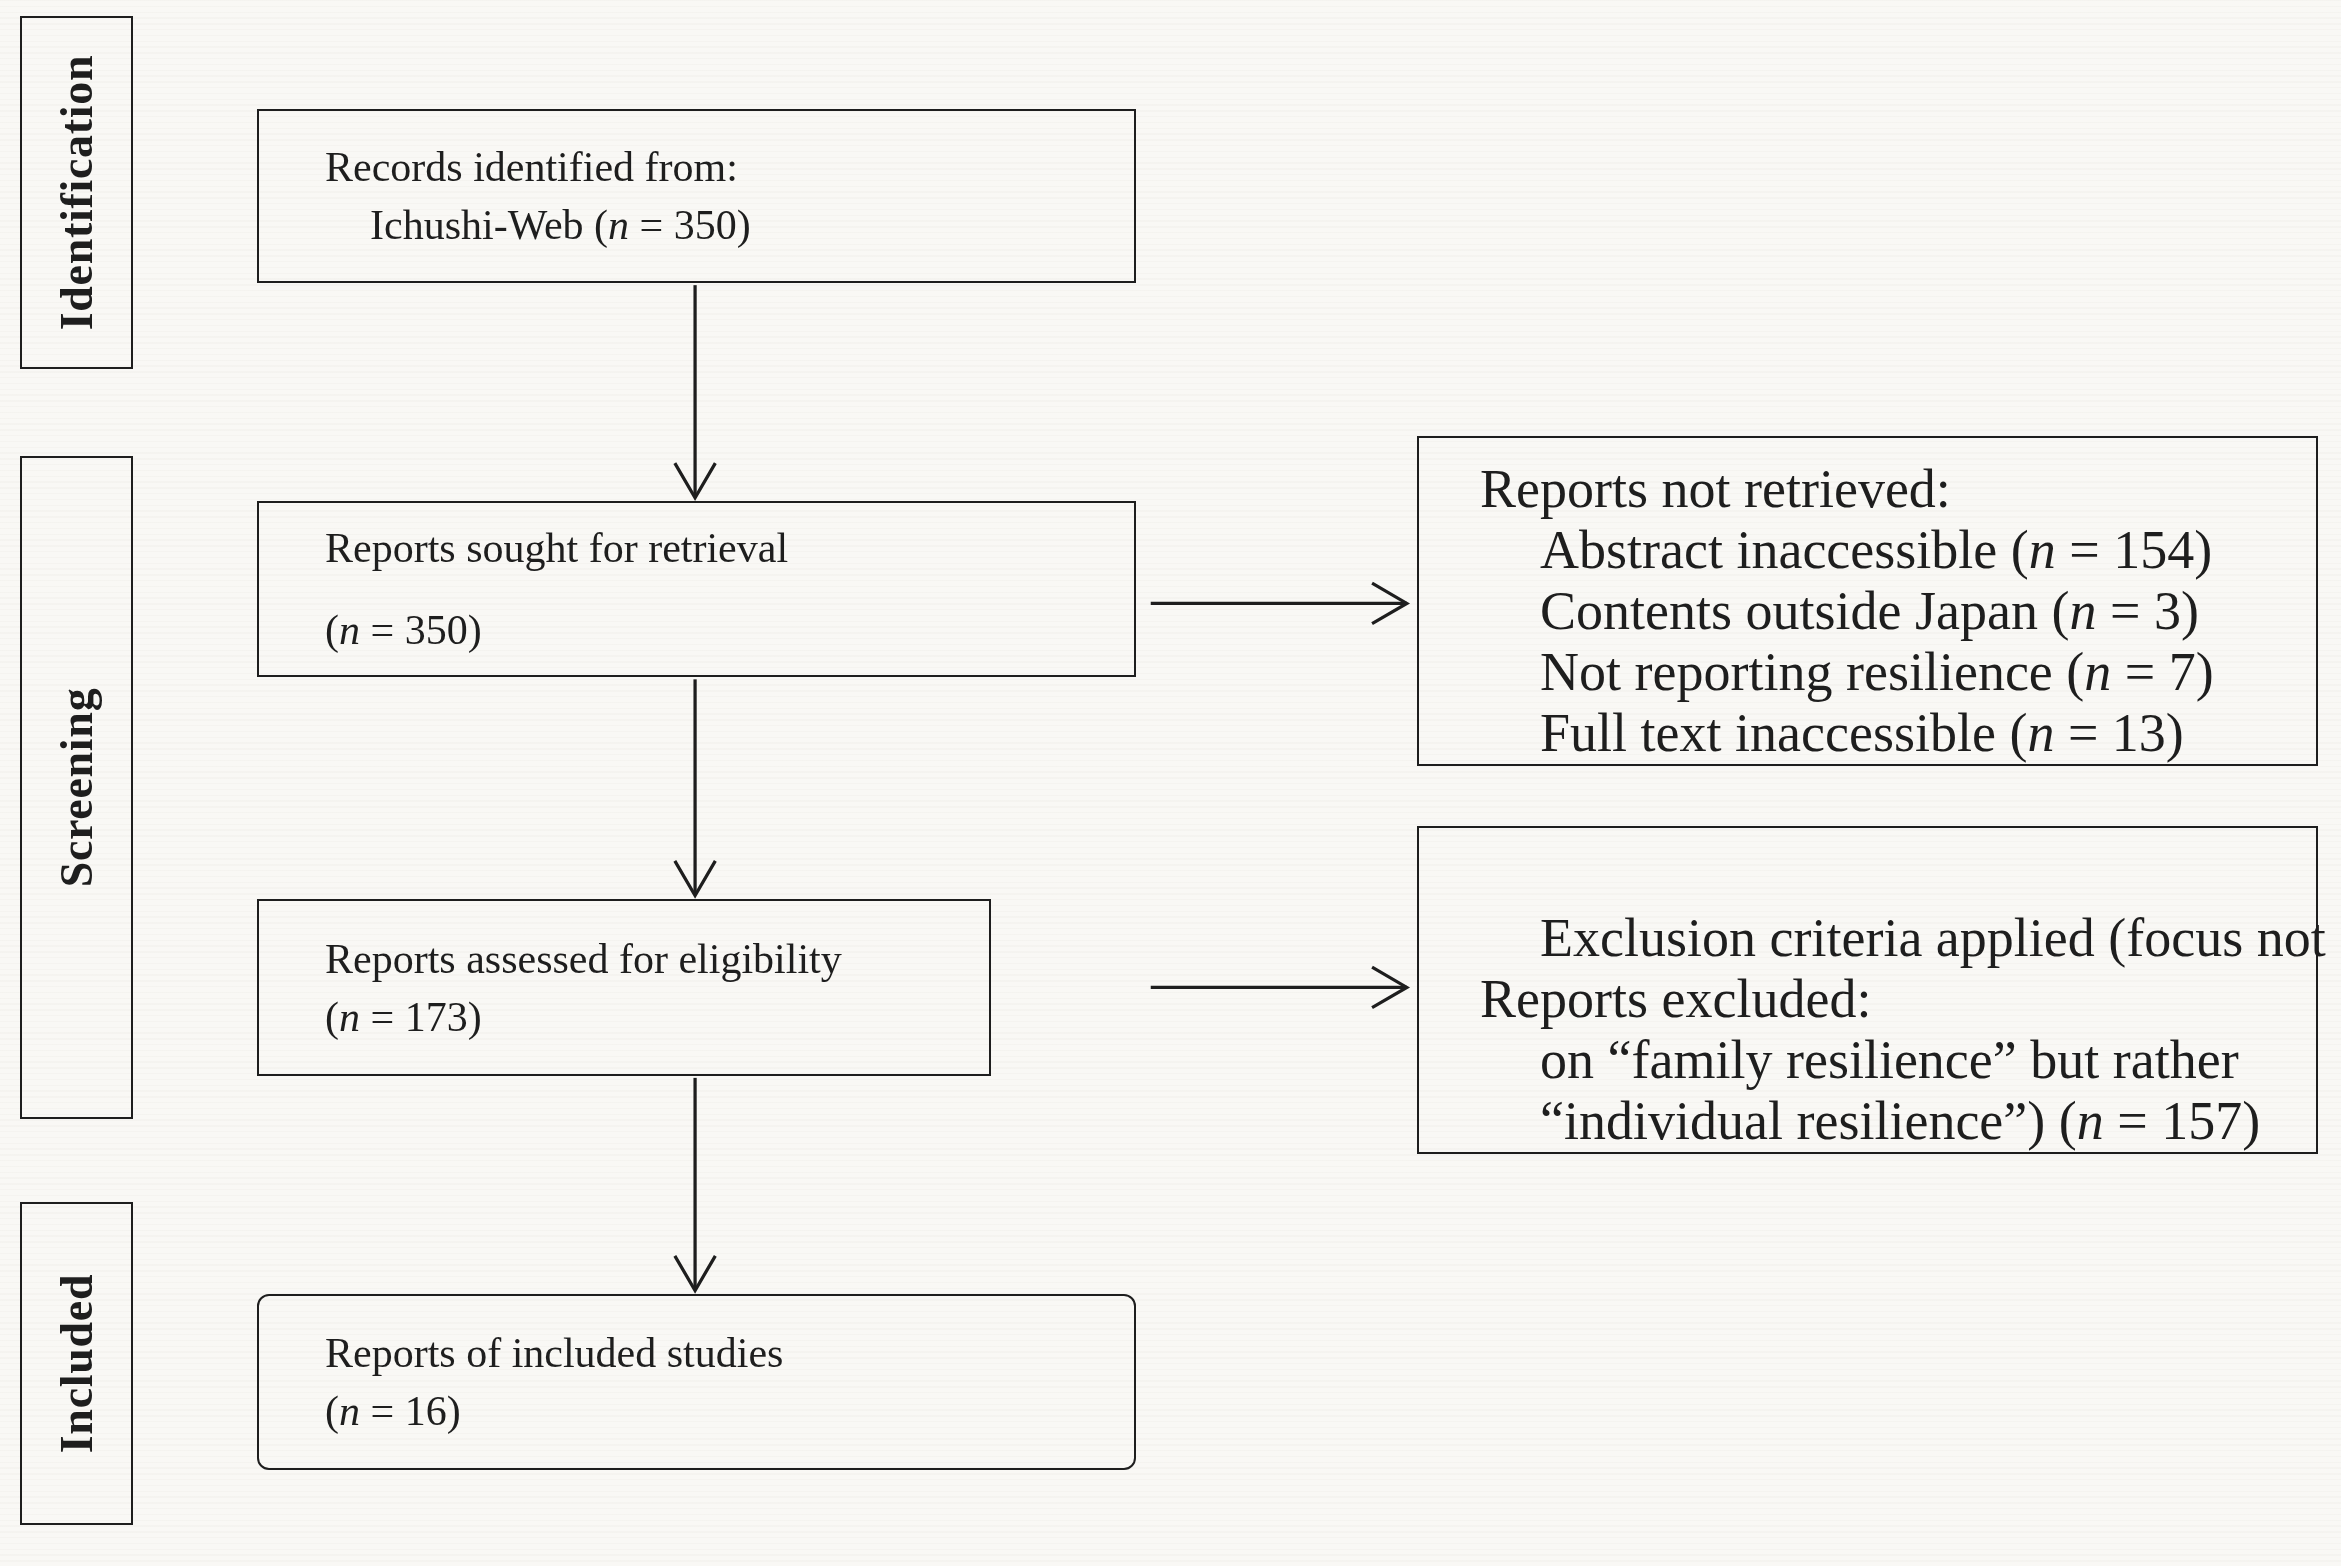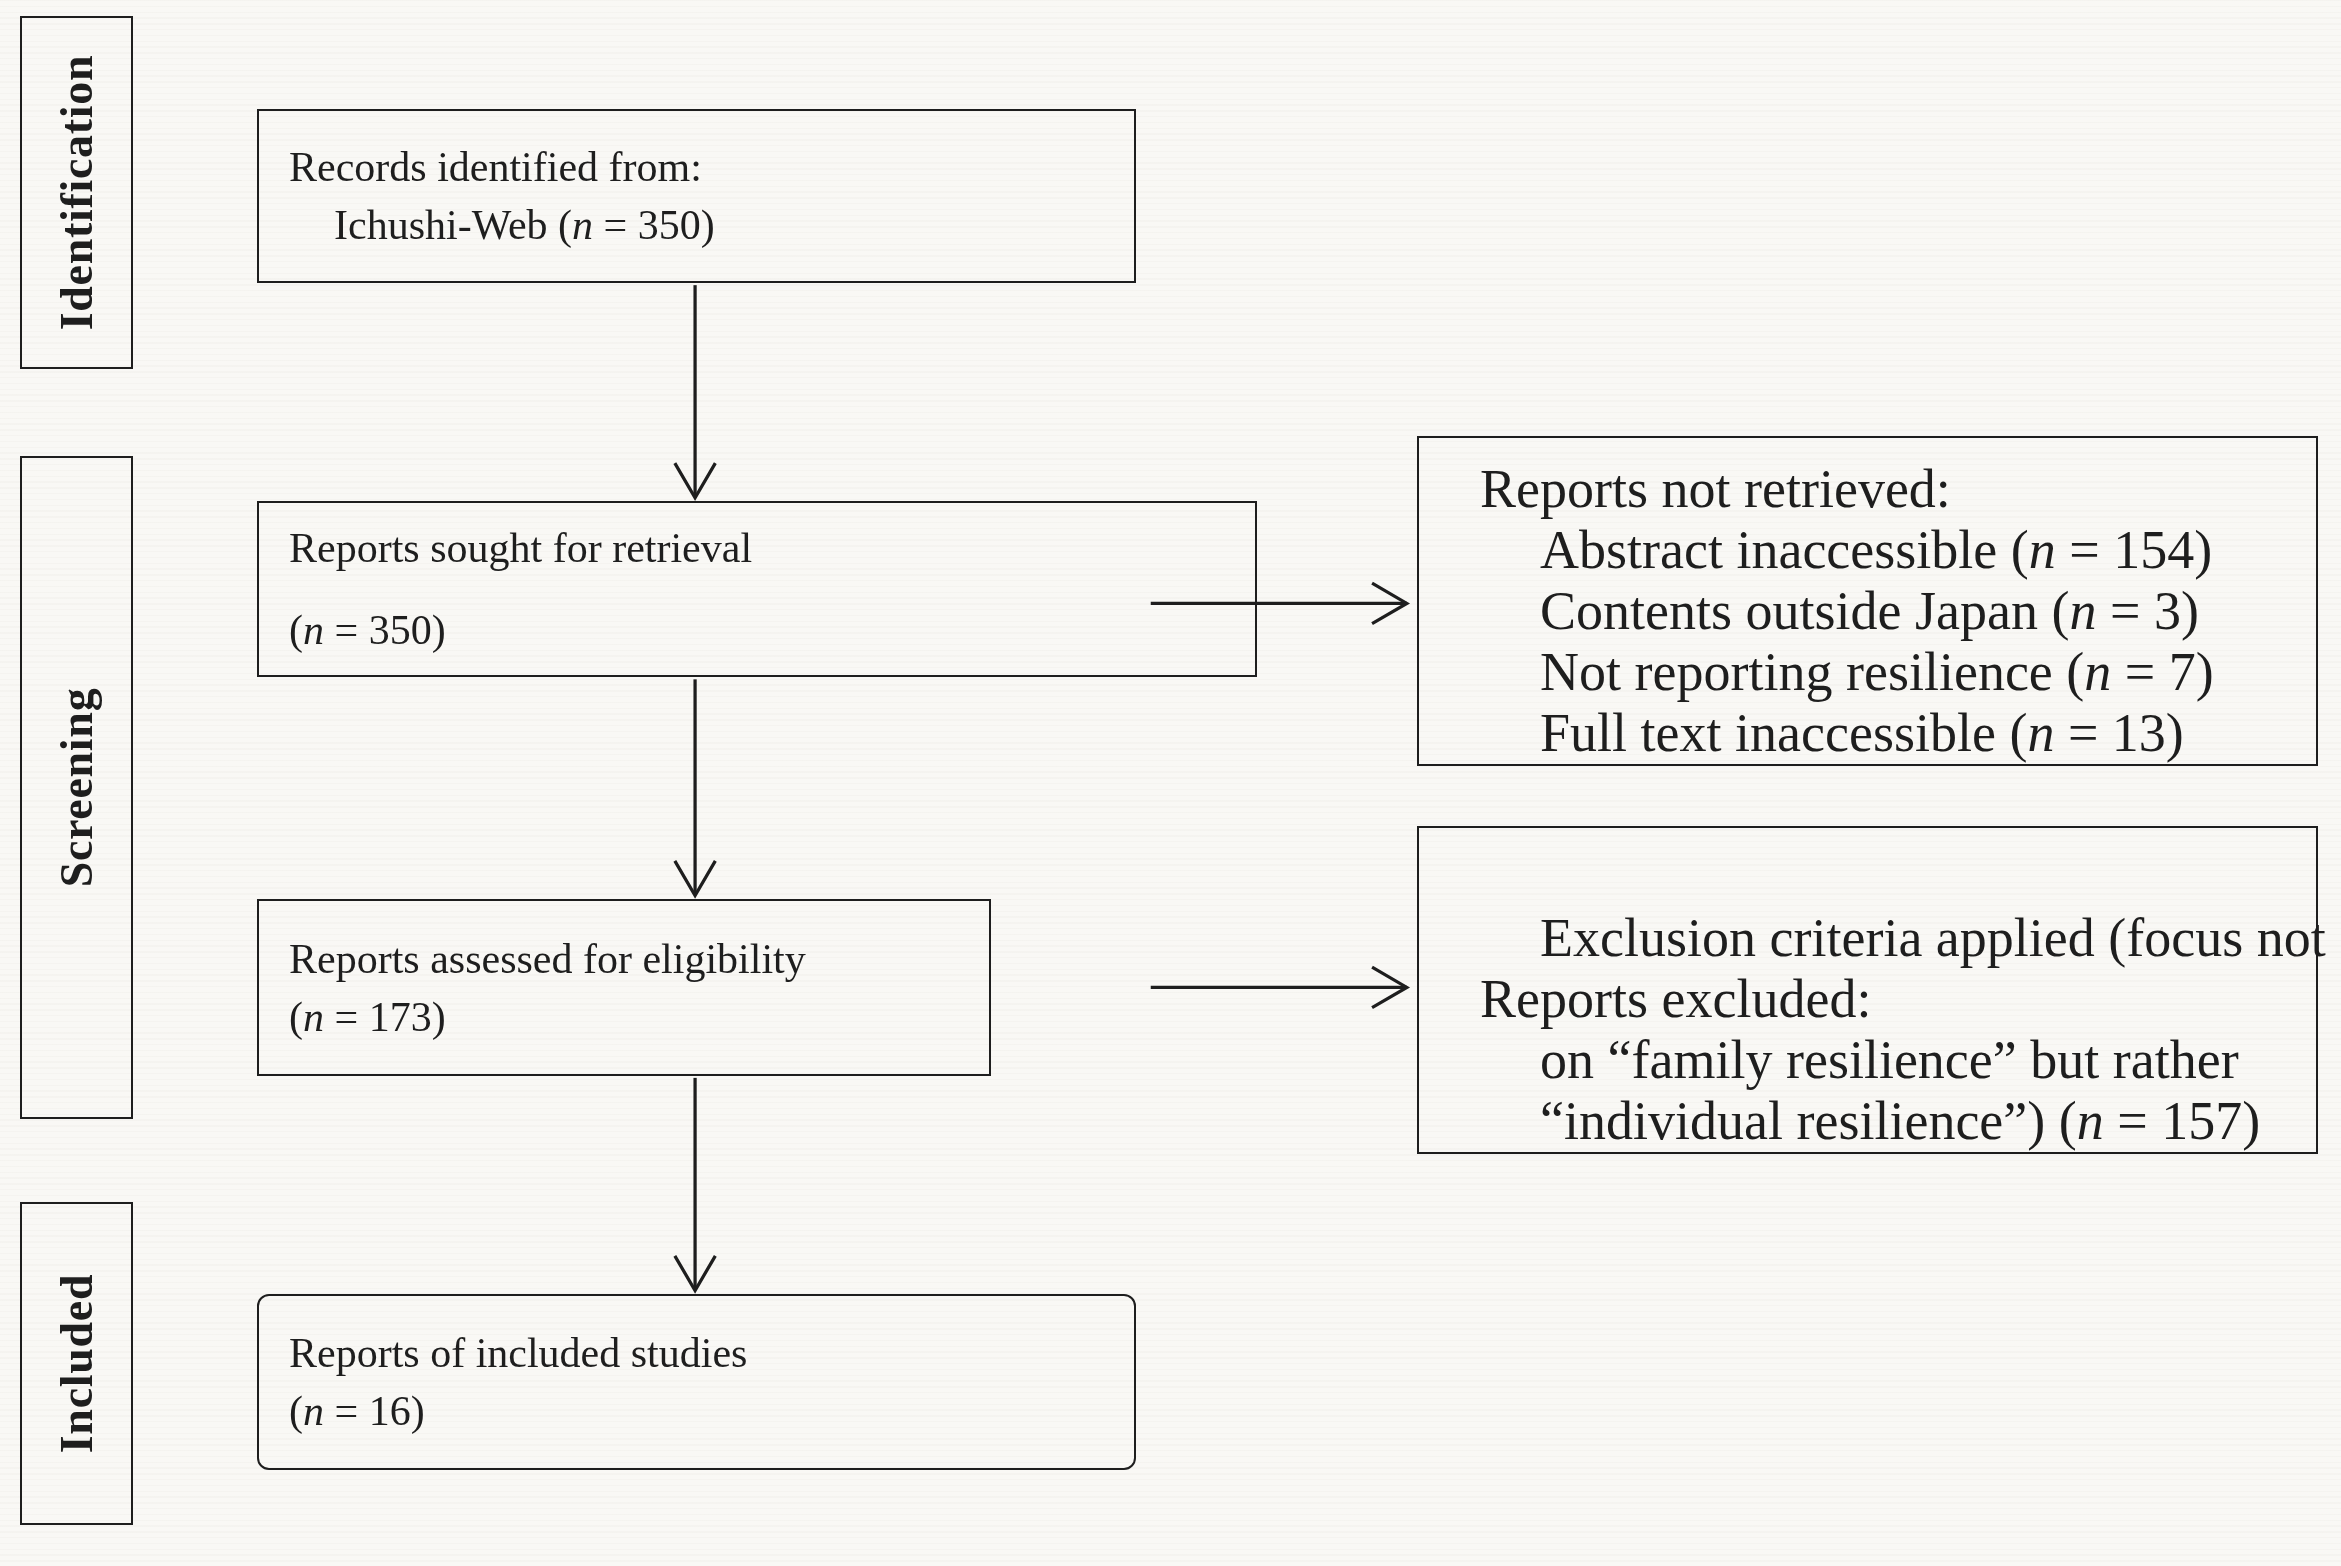--- a/index.html
+++ b/index.html
@@ -27,21 +27,21 @@
   .stage-text{
     transform:rotate(-90deg);
     white-space:nowrap;
     font-weight:bold;
     font-size:46px;
     letter-spacing:0.7px;
   }
   .flowbox{
     display:flex;flex-direction:column;justify-content:center;
     font-size:42px;line-height:58px;
-    padding-left:30px;padding-right:17.4px;
+    padding-left:66px;padding-right:17.4px;
   }
   .rbox{
     display:flex;flex-direction:column;justify-content:flex-end;
     font-size:54px;line-height:61px;
     padding-left:61px;padding-right:17.4px;
   }
   .line{white-space:nowrap;}
   .indent{margin-left:45px;}
   .item{margin-left:60px;}
   .nvar{font-style:italic;}
@@ -73,21 +73,21 @@
 
   <div class="box flowbox" style="left:257px;top:109px;width:879px;height:174px;">
     <div class="line">
       <span>Records identified from:</span>
     </div>
     <div class="line indent">
       <span>Ichushi-Web (</span><i class="nvar">n</i><span> = 350)</span>
     </div>
   </div>
 
-  <div class="box flowbox" style="left:257px;top:501px;width:1000px;height:176px;gap:24px;">
+  <div class="box flowbox" style="left:257px;top:501px;width:879px;height:176px;gap:24px;">
     <div class="line">
       <span>Reports sought for retrieval</span>
     </div>
     <div class="line">
       <span>(</span><i class="nvar">n</i><span> = 350)</span>
     </div>
   </div>
 
   <div class="box flowbox" style="left:257px;top:899px;width:734px;height:177px;">
     <div class="line">

